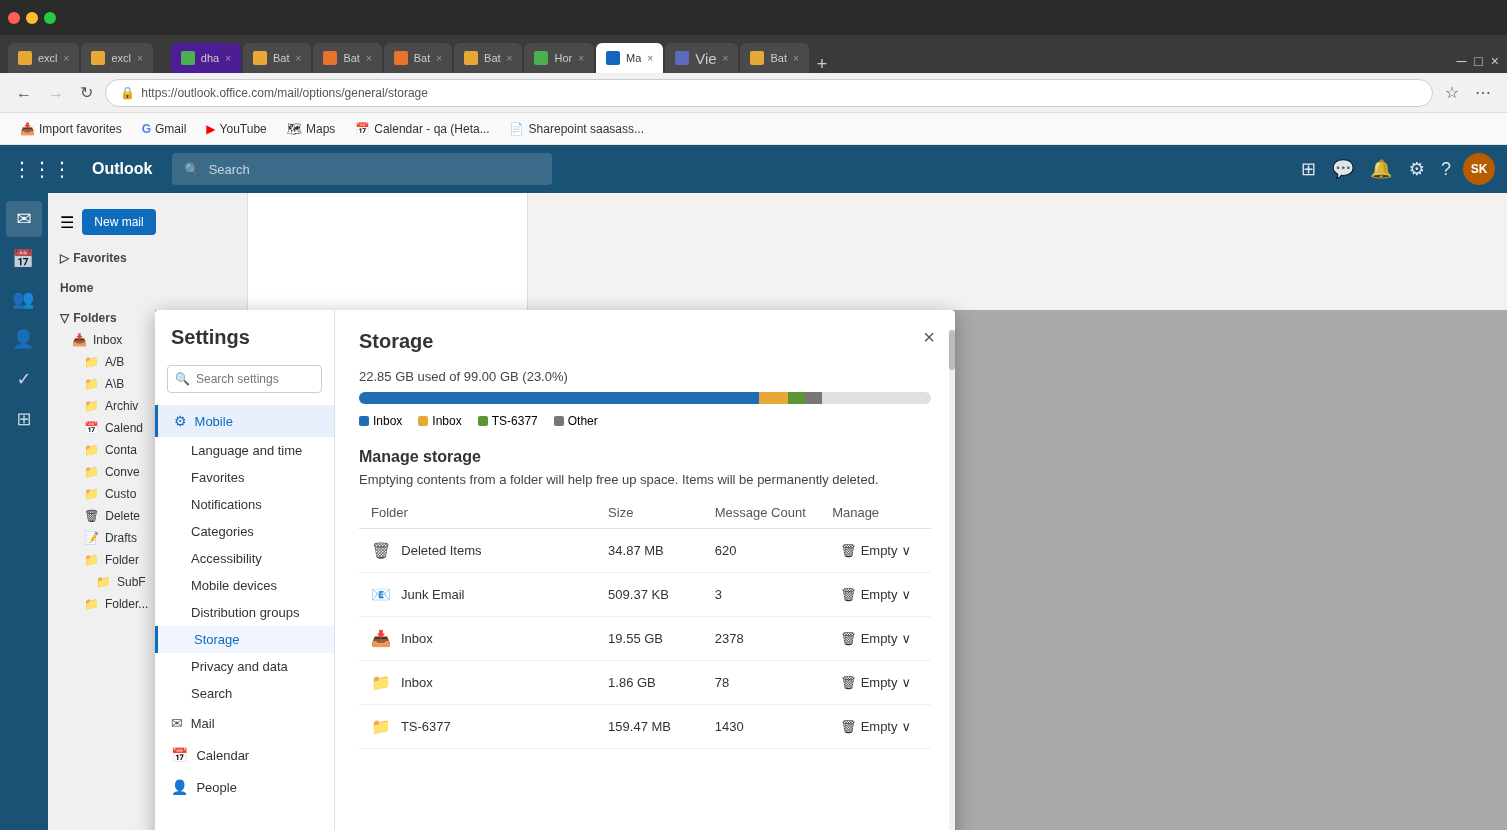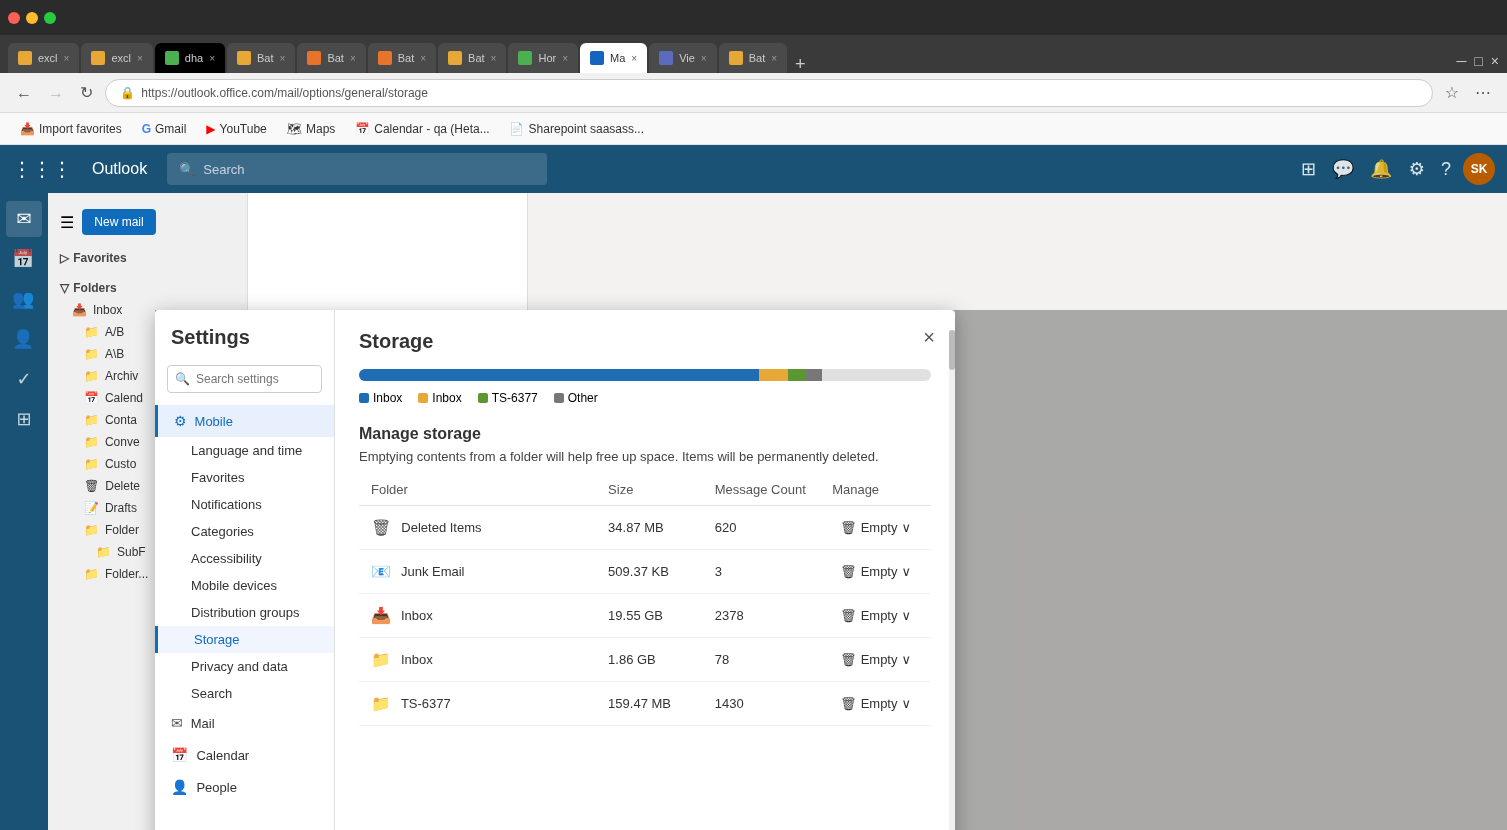--- a/index.html
+++ b/index.html
@@ -15,21 +15,21 @@
     .browser-controls { background: #f1f1f1; height: 40px; display: flex; align-items: center; padding: 0 12px; gap: 8px; border-bottom: 1px solid #ddd; }
     .browser-btn { background: none; border: none; font-size: 16px; color: #555; cursor: pointer; padding: 4px; border-radius: 4px; }
     .address-bar { flex: 1; height: 28px; border: 1px solid #ccc; border-radius: 16px; padding: 0 14px; font-size: 12px; background: #fff; color: #333; display: flex; align-items: center; gap: 6px; }
     .address-bar span { color: #555; font-size: 12px; }
     .bookmarks-bar { background: #f9f9f9; height: 32px; display: flex; align-items: center; padding: 0 12px; gap: 4px; border-bottom: 1px solid #e0e0e0; font-size: 12px; }
     .bookmark-item { display: flex; align-items: center; gap: 4px; padding: 3px 8px; border-radius: 4px; cursor: pointer; color: #333; white-space: nowrap; }
 
     
     .outlook-app { display: flex; flex-direction: column; height: calc(830px - 35px - 38px - 40px - 32px); }
     .outlook-header { background: #1a5276; height: 48px; display: flex; align-items: center; padding: 0 12px; gap: 12px; }
-    .outlook-logo { color: #fff; font-size: 16px; font-weight: 400; padding: 0 8px; }
+    .outlook-logo { color: #fff; font-size: 16px; font-weight: 700; padding: 0 8px; }
     .outlook-search { flex: 0 0 380px; height: 32px; background: rgba(255,255,255,0.15); border: none; border-radius: 4px; color: #fff; padding: 0 12px; font-size: 13px; display: flex; align-items: center; gap: 8px; cursor: text; }
     .outlook-search span { color: rgba(255,255,255,0.7); }
     .outlook-header-right { margin-left: auto; display: flex; align-items: center; gap: 8px; }
     .header-icon { color: rgba(255,255,255,0.85); font-size: 18px; cursor: pointer; padding: 4px; border-radius: 4px; }
     .avatar-btn { width: 32px; height: 32px; border-radius: 50%; background: #b85c00; color: #fff; display: flex; align-items: center; justify-content: center; font-size: 12px; font-weight: 600; cursor: pointer; }
 
     
     .outlook-body { display: flex; flex: 1; overflow: hidden; }
     .side-icons { width: 48px; background: #1a5276; display: flex; flex-direction: column; align-items: center; padding: 8px 0; gap: 4px; }
     .side-icon { width: 36px; height: 36px; display: flex; align-items: center; justify-content: center; color: rgba(255,255,255,0.75); font-size: 18px; cursor: pointer; border-radius: 4px; }
@@ -103,21 +103,21 @@
   <div class="tab" style="background:#4a4a4a;">
     <div style="width:14px;height:14px;border-radius:2px;background:#e8a838;flex-shrink:0;"></div>
     <span style="font-size:11px;color:#ccc;">excl</span>
     <span class="tab-close">×</span>
   </div>
   <div class="tab" style="background:#4a4a4a;">
     <div style="width:14px;height:14px;border-radius:2px;background:#e8a838;flex-shrink:0;"></div>
     <span style="font-size:11px;color:#ccc;">excl</span>
     <span class="tab-close">×</span>
   </div>
-  <div class="tab" style="background:#000000;">
+  <div class="tab" style="background:#4c1d95;margin-left:16px;">
     <div style="width:14px;height:14px;border-radius:2px;background:#4caf50;flex-shrink:0;"></div>
     <span style="font-size:11px;color:#ccc;">dha</span>
     <span class="tab-close">×</span>
   </div>
   <div class="tab" style="background:#4a4a4a;">
     <div style="width:14px;height:14px;border-radius:2px;background:#e8a838;flex-shrink:0;"></div>
     <span style="font-size:11px;color:#ccc;">Bat</span>
     <span class="tab-close">×</span>
   </div>
   <div class="tab" style="background:#4a4a4a;">
@@ -140,21 +140,21 @@
     <span style="font-size:11px;color:#ccc;">Hor</span>
     <span class="tab-close">×</span>
   </div>
   <div class="tab active">
     <div style="width:14px;height:14px;border-radius:2px;background:#1565c0;flex-shrink:0;"></div>
     <span style="font-size:11px;color:#333;">Ma</span>
     <span class="tab-close" style="color:#666;">×</span>
   </div>
   <div class="tab" style="background:#4a4a4a;">
     <div style="width:14px;height:14px;border-radius:2px;background:#5c6bc0;flex-shrink:0;"></div>
-    <span style="font-size:11px;color:#ccc;">Vie</span>
+    <span style="font-size:15px;color:#ccc;">Vie</span>
     <span class="tab-close">×</span>
   </div>
   <div class="tab" style="background:#4a4a4a;">
     <div style="width:14px;height:14px;border-radius:2px;background:#e8a838;flex-shrink:0;"></div>
     <span style="font-size:11px;color:#ccc;">Bat</span>
     <span class="tab-close">×</span>
   </div>
   <button class="new-tab-btn">+</button>
   <div style="margin-left:auto;display:flex;align-items:center;gap:8px;padding-bottom:4px;">
     <button style="background:none;border:none;color:#ccc;font-size:14px;cursor:pointer;">─</button>
@@ -234,20 +234,25 @@
 
     <div class="mail-panel">
       <div class="mail-panel-header">
         <span style="font-size:16px;cursor:pointer;">☰</span>
         <button class="new-mail-btn">New mail</button>
       </div>
       <div class="folder-section">
         <div class="folder-header">
           <span>▷</span>
           <span>Favorites</span>
+        </div>
+      </div>
+      <div class="folder-section">
+        <div class="folder-header">
+          <span>Home</span>
         </div>
       </div>
       <div class="folder-section">
         <div class="folder-header">
           <span>▽</span>
           <span>Folders</span>
         </div>
         <div class="folder-item">
           <span>📥</span> Inbox
         </div>
@@ -338,20 +343,21 @@
           <div class="settings-nav-item">
             <span class="nav-icon">👤</span>
             <span>People</span>
           </div>
         </div>
 
         <div class="settings-content">
           <button class="settings-close">×</button>
 
           <div class="storage-title">Storage</div>
+          <div class="storage-usage">22.85 GB used of 99.00 GB (23.0%)</div>
 
           <div class="storage-bar-container">
             <div class="bar-inbox" style="width:70%;"></div>
             <div class="bar-inbox2" style="width:5%;"></div>
             <div class="bar-ts6377" style="width:3%;"></div>
             <div class="bar-other" style="width:3%;"></div>
           </div>
 
           <div class="storage-legend">
             <div class="legend-item">

